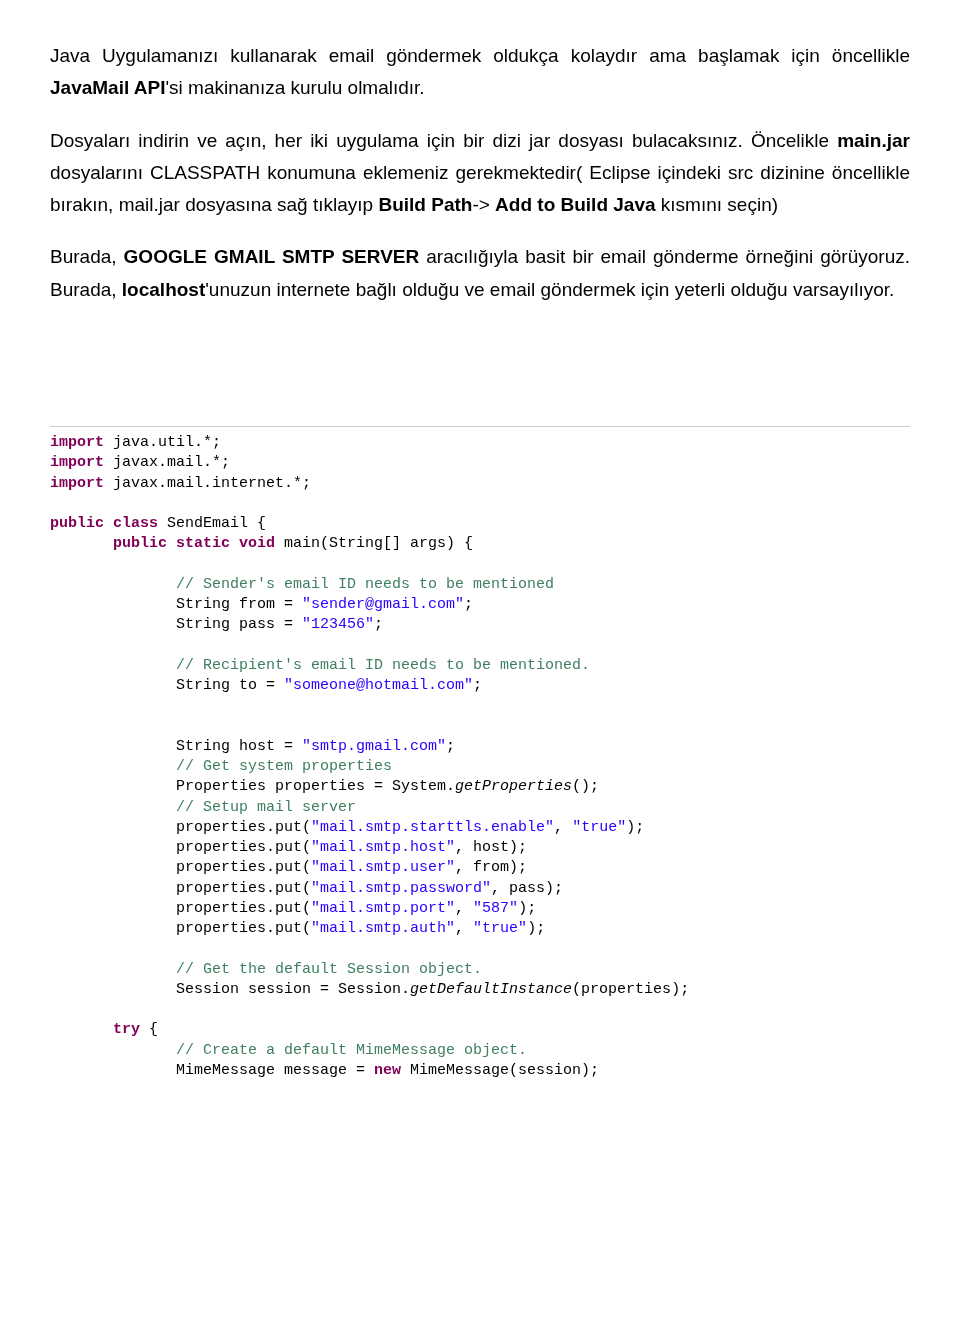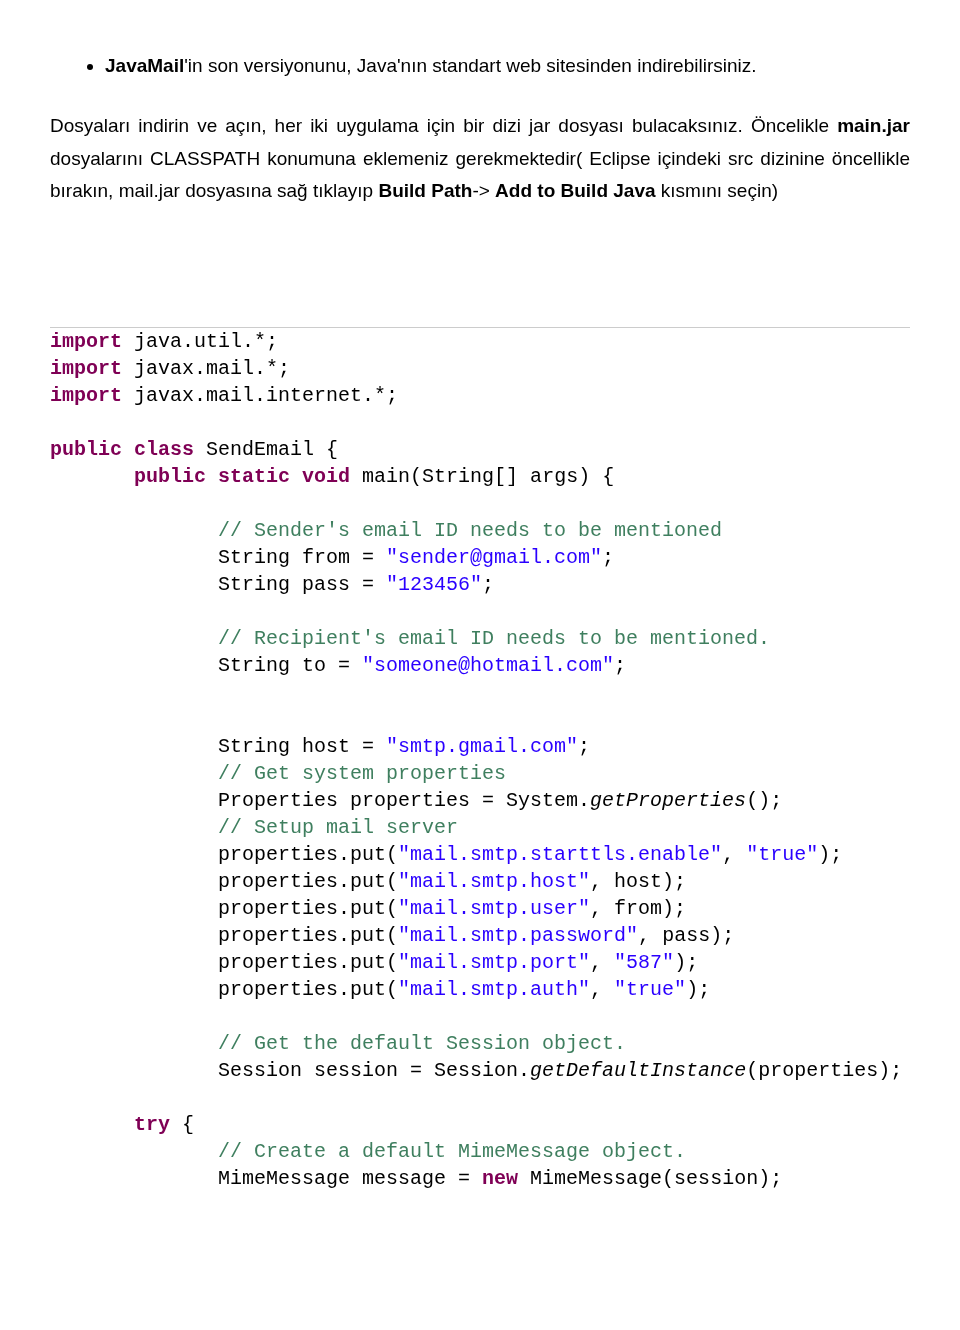--- a/index.html
+++ b/index.html
@@ -27,49 +27,51 @@
   }
   .link {
     color: #0033cc;
     text-decoration: underline;
     display: block;
     margin: 8px 0 28px 50px;
   }
   b { font-weight: bold; }
   .code {
     font-family: "Courier New", Courier, monospace;
-    font-size: 20px;
+    font-size: 15px;
     line-height: 1.35;
     white-space: pre;
     border-top: 1px solid #ccc;
+    padding-top: 6px;
     margin-top: 120px;
     color: #000;
   }
   .kw   { color: #7f0055; font-weight: bold; }  
   .str  { color: #2a00ff; }                     
   .cm   { color: #3f7f5f; }                     
   .it   { font-style: italic; }
 </style>
 </head>
 <body>
 
 <div class="prose">
 
+  <p>
+    <span>Java Uygulamanızı kullanarak email göndermek oldukça kolaydır ama başlamak için öncellikle </span><b>JavaMail API</b><span>'si makinanıza kurulu olmalıdır.</span>
+  </p>
 
-  <ul>
-    <li>
-      <b>JavaMail</b><span>'in son versiyonunu, Java'nın standart web sitesinden indirebilirsiniz.</span>
-    </li>
-  </ul>
 
 
   <p>
     <span>Dosyaları indirin ve açın, her iki uygulama için bir dizi jar dosyası bulacaksınız. Öncelikle </span><b>main.jar</b><span> dosyalarını CLASSPATH konumuna eklemeniz gerekmektedir( Eclipse içindeki src dizinine öncellikle bırakın, mail.jar dosyasına sağ tıklayıp </span><b>Build Path</b><span>-&gt; </span><b>Add to Build Java</b><span> kısmını seçin)</span>
   </p>
 
+  <p>
+    <span>Burada, </span><b>GOOGLE GMAIL SMTP SERVER</b><span> aracılığıyla basit bir email gönderme örneğini görüyoruz. Burada, </span><b>localhost</b><span>'unuzun internete bağlı olduğu ve email göndermek için yeterli olduğu varsayılıyor.</span>
+  </p>
 
 </div>
 
 <div class="code"><span class="kw">import</span><span> java.util.*;</span>
 <span class="kw">import</span><span> javax.mail.*;</span>
 <span class="kw">import</span><span> javax.mail.internet.*;</span>
 
 <span class="kw">public</span> <span class="kw">class</span><span> SendEmail {</span>
        <span class="kw">public</span> <span class="kw">static</span> <span class="kw">void</span><span> main(String[] args) {</span>
 

